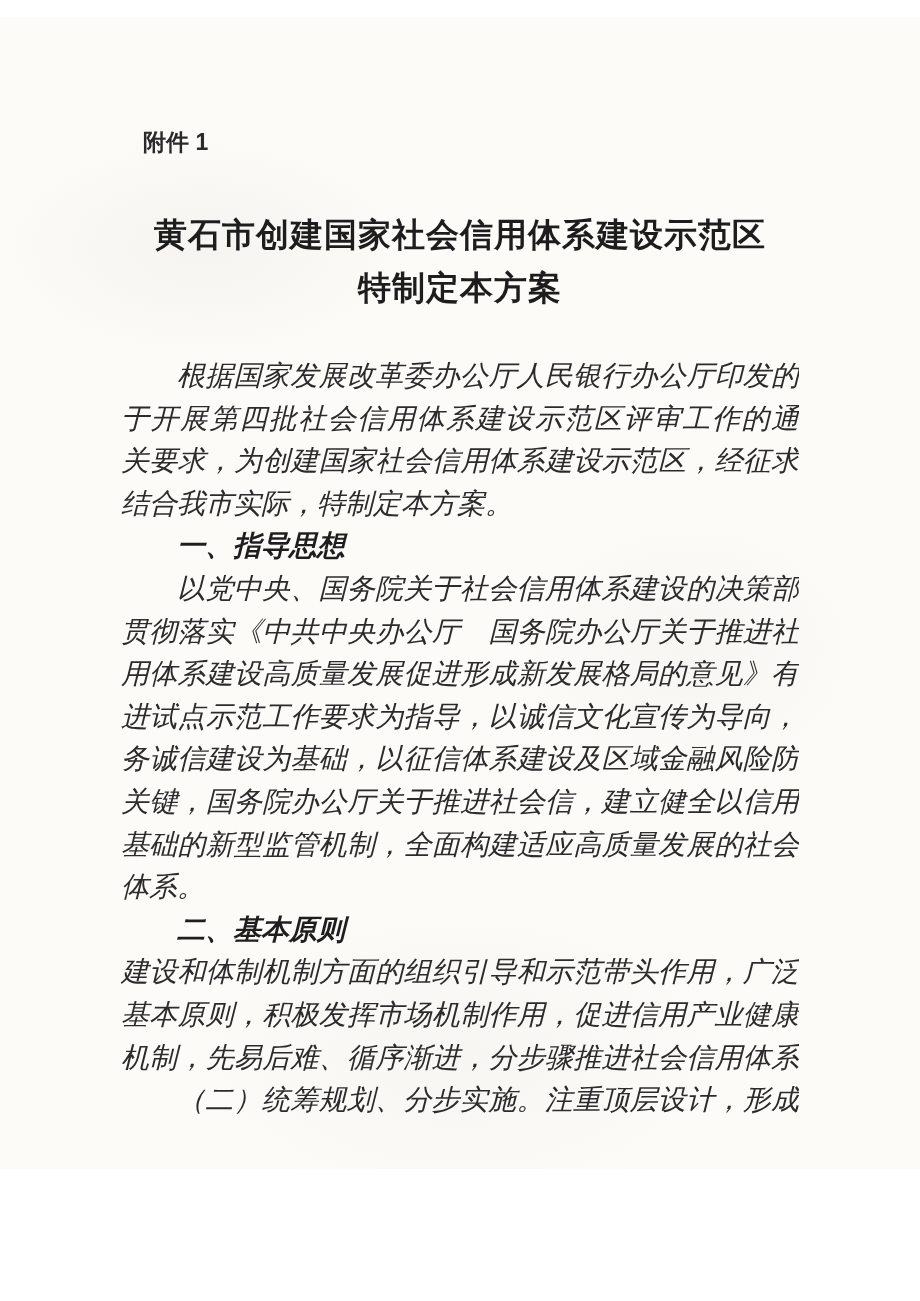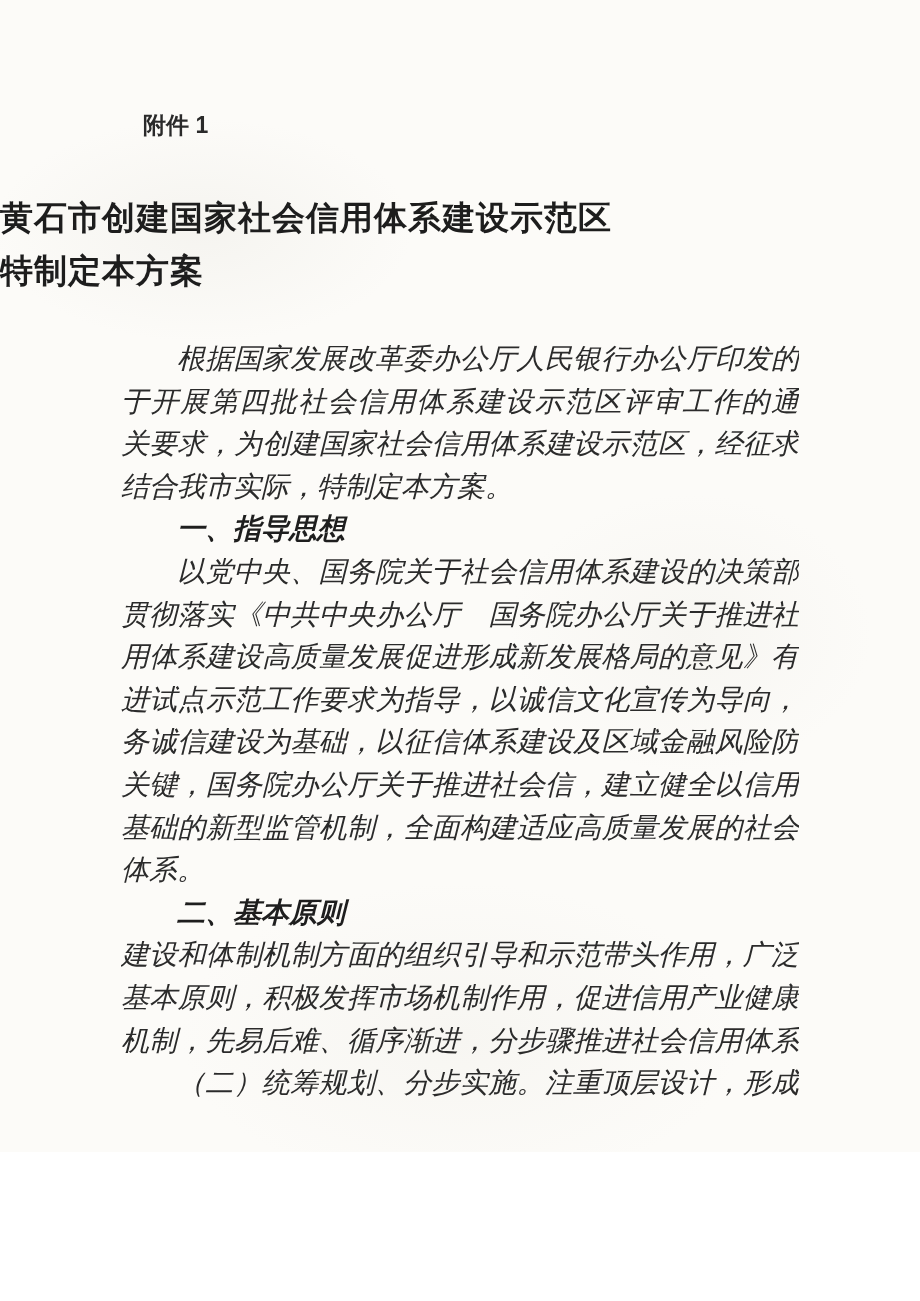--- a/index.html
+++ b/index.html
@@ -3,21 +3,21 @@
 <meta charset="utf-8">
 <style>
   html, body {
     margin: 0;
     padding: 0;
   }
   .page {
     position: relative;
     width: 920px;
     height: 1152px;
-    margin: 0 auto;
+    margin: 17px auto;
     background:
       radial-gradient(ellipse 300px 160px at 22% 20%, rgba(225,223,215,0.25), rgba(0,0,0,0) 70%),
       radial-gradient(ellipse 260px 200px at 75% 55%, rgba(228,226,218,0.2), rgba(0,0,0,0) 70%),
       radial-gradient(ellipse 400px 220px at 50% 90%, rgba(230,228,220,0.22), rgba(0,0,0,0) 70%),
       #fcfbf8;
     color: #262626;
     overflow: hidden;
     font-family: "Liberation Serif", "DejaVu Serif", serif;
   }
   .attachment-label {
@@ -25,21 +25,21 @@
     padding-top: 110px;
     padding-left: 143px;
     font-family: "Liberation Sans", "DejaVu Sans", sans-serif;
     font-weight: 600;
     font-size: 23px;
     line-height: 30px;
     color: #2a2a2a;
   }
   .doc-title {
     margin-top: 52px;
-    text-align: left;
+    text-align: center;
     font-weight: bold;
     font-size: 33px;
     line-height: 53px;
     letter-spacing: 1px;
     color: #1d1d1d;
   }
   .doc-body {
     margin: 40px auto 0 auto;
     width: 678px;
     font-size: 28px;

